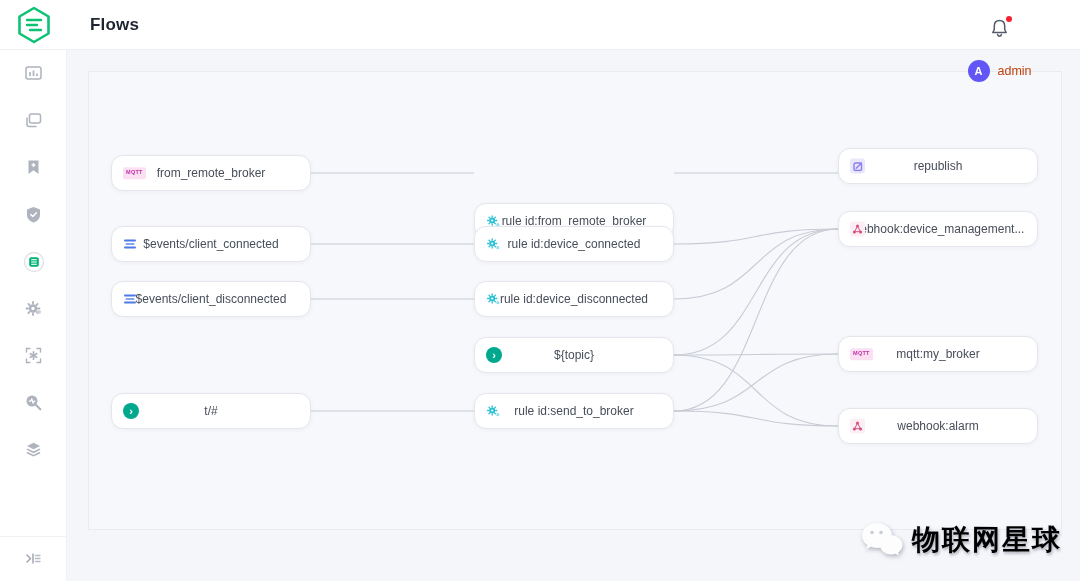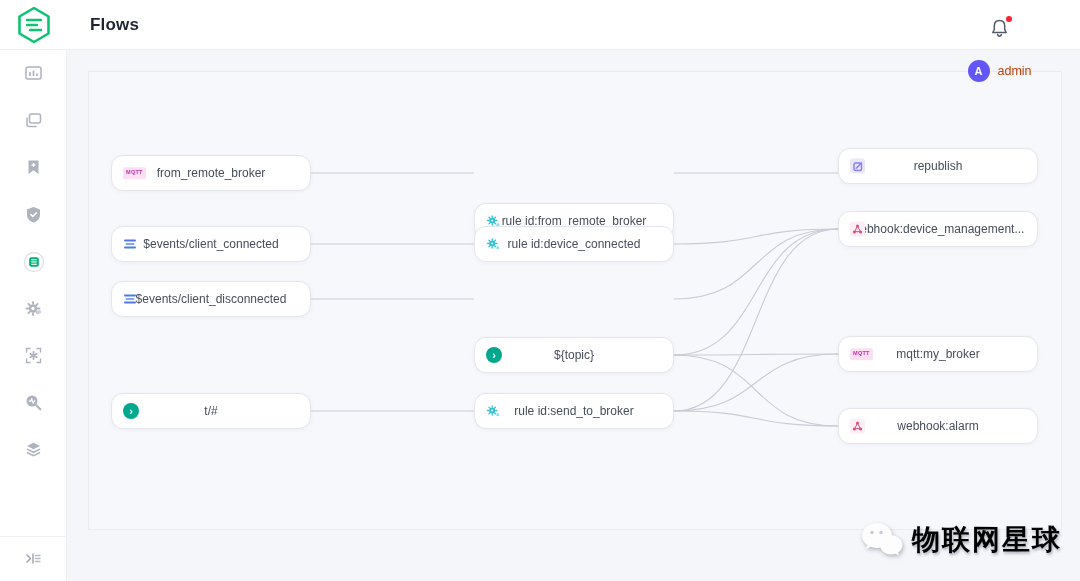--- a/index.html
+++ b/index.html
@@ -269,42 +269,62 @@
           <line x1="3" y1="3.8" x2="3.8" y2="4.6"></line>
               <line x1="8.6" y1="9.4" x2="9.4" y2="10.2"></line>
           <line x1="9.4" y1="3.8" x2="8.6" y2="4.6"></line>
               <line x1="3.8" y1="9.4" x2="3" y2="10.2"></line>
         </g>
         <circle cx="11.8" cy="11.2" r="1.6" fill="#8fe2ef"></circle>
       </svg>
         </span>
         <span class="nlabel">rule id:device_connected</span>
       </div>
-      <div class="flow-node" style="left: 385px; top: 265px;">
-        <span class="nicon topic-circle">›</span>
-        <span class="nlabel">${topic}</span>
-      </div>
-      <div class="flow-node" style="left: 385px; top: 321px;">
+      <div class="flow-node" style="left: 385px; top: 209px;">
         <span class="nicon">
       <svg width="15" height="15" viewBox="0 0 15 15">
         <circle cx="6.2" cy="7" r="3" fill="#2ac0d4"></circle>
         <circle cx="6.2" cy="7" r="1.1" fill="#fff"></circle>
         <g stroke="#2ac0d4" stroke-width="1.3" stroke-linecap="round">
           <line x1="6.2" y1="2.4" x2="6.2" y2="3.6"></line>
               <line x1="6.2" y1="10.4" x2="6.2" y2="11.6"></line>
           <line x1="1.6" y1="7" x2="2.8" y2="7"></line>
               <line x1="9.6" y1="7" x2="10.8" y2="7"></line>
           <line x1="3" y1="3.8" x2="3.8" y2="4.6"></line>
               <line x1="8.6" y1="9.4" x2="9.4" y2="10.2"></line>
           <line x1="9.4" y1="3.8" x2="8.6" y2="4.6"></line>
               <line x1="3.8" y1="9.4" x2="3" y2="10.2"></line>
         </g>
         <circle cx="11.8" cy="11.2" r="1.6" fill="#8fe2ef"></circle>
       </svg>
         </span>
+        <span class="nlabel">rule id:device_disconnected</span>
+      </div>
+      <div class="flow-node" style="left: 385px; top: 265px;">
+        <span class="nicon topic-circle">›</span>
+        <span class="nlabel">${topic}</span>
+      </div>
+      <div class="flow-node" style="left: 385px; top: 321px;">
+        <span class="nicon">
+      <svg width="15" height="15" viewBox="0 0 15 15">
+        <circle cx="6.2" cy="7" r="3" fill="#2ac0d4"></circle>
+        <circle cx="6.2" cy="7" r="1.1" fill="#fff"></circle>
+        <g stroke="#2ac0d4" stroke-width="1.3" stroke-linecap="round">
+          <line x1="6.2" y1="2.4" x2="6.2" y2="3.6"></line>
+              <line x1="6.2" y1="10.4" x2="6.2" y2="11.6"></line>
+          <line x1="1.6" y1="7" x2="2.8" y2="7"></line>
+              <line x1="9.6" y1="7" x2="10.8" y2="7"></line>
+          <line x1="3" y1="3.8" x2="3.8" y2="4.6"></line>
+              <line x1="8.6" y1="9.4" x2="9.4" y2="10.2"></line>
+          <line x1="9.4" y1="3.8" x2="8.6" y2="4.6"></line>
+              <line x1="3.8" y1="9.4" x2="3" y2="10.2"></line>
+        </g>
+        <circle cx="11.8" cy="11.2" r="1.6" fill="#8fe2ef"></circle>
+      </svg>
+        </span>
         <span class="nlabel">rule id:send_to_broker</span>
       </div>
       <div class="flow-node" style="left: 749px; top: 76px;">
         <span class="nicon soft-badge" style="background:#eae7fc">
       <svg width="10" height="10" viewBox="0 0 10 10">
         <rect x="1" y="1.5" width="7.5" height="7.5" rx="1.5" fill="none" stroke="#897df2" stroke-width="1.4"></rect>
         <line x1="3.2" y1="6.8" x2="8.5" y2="1.5" stroke="#897df2" stroke-width="1.4" stroke-linecap="round"></line>
       </svg>
         </span>
         <span class="nlabel">republish</span>

